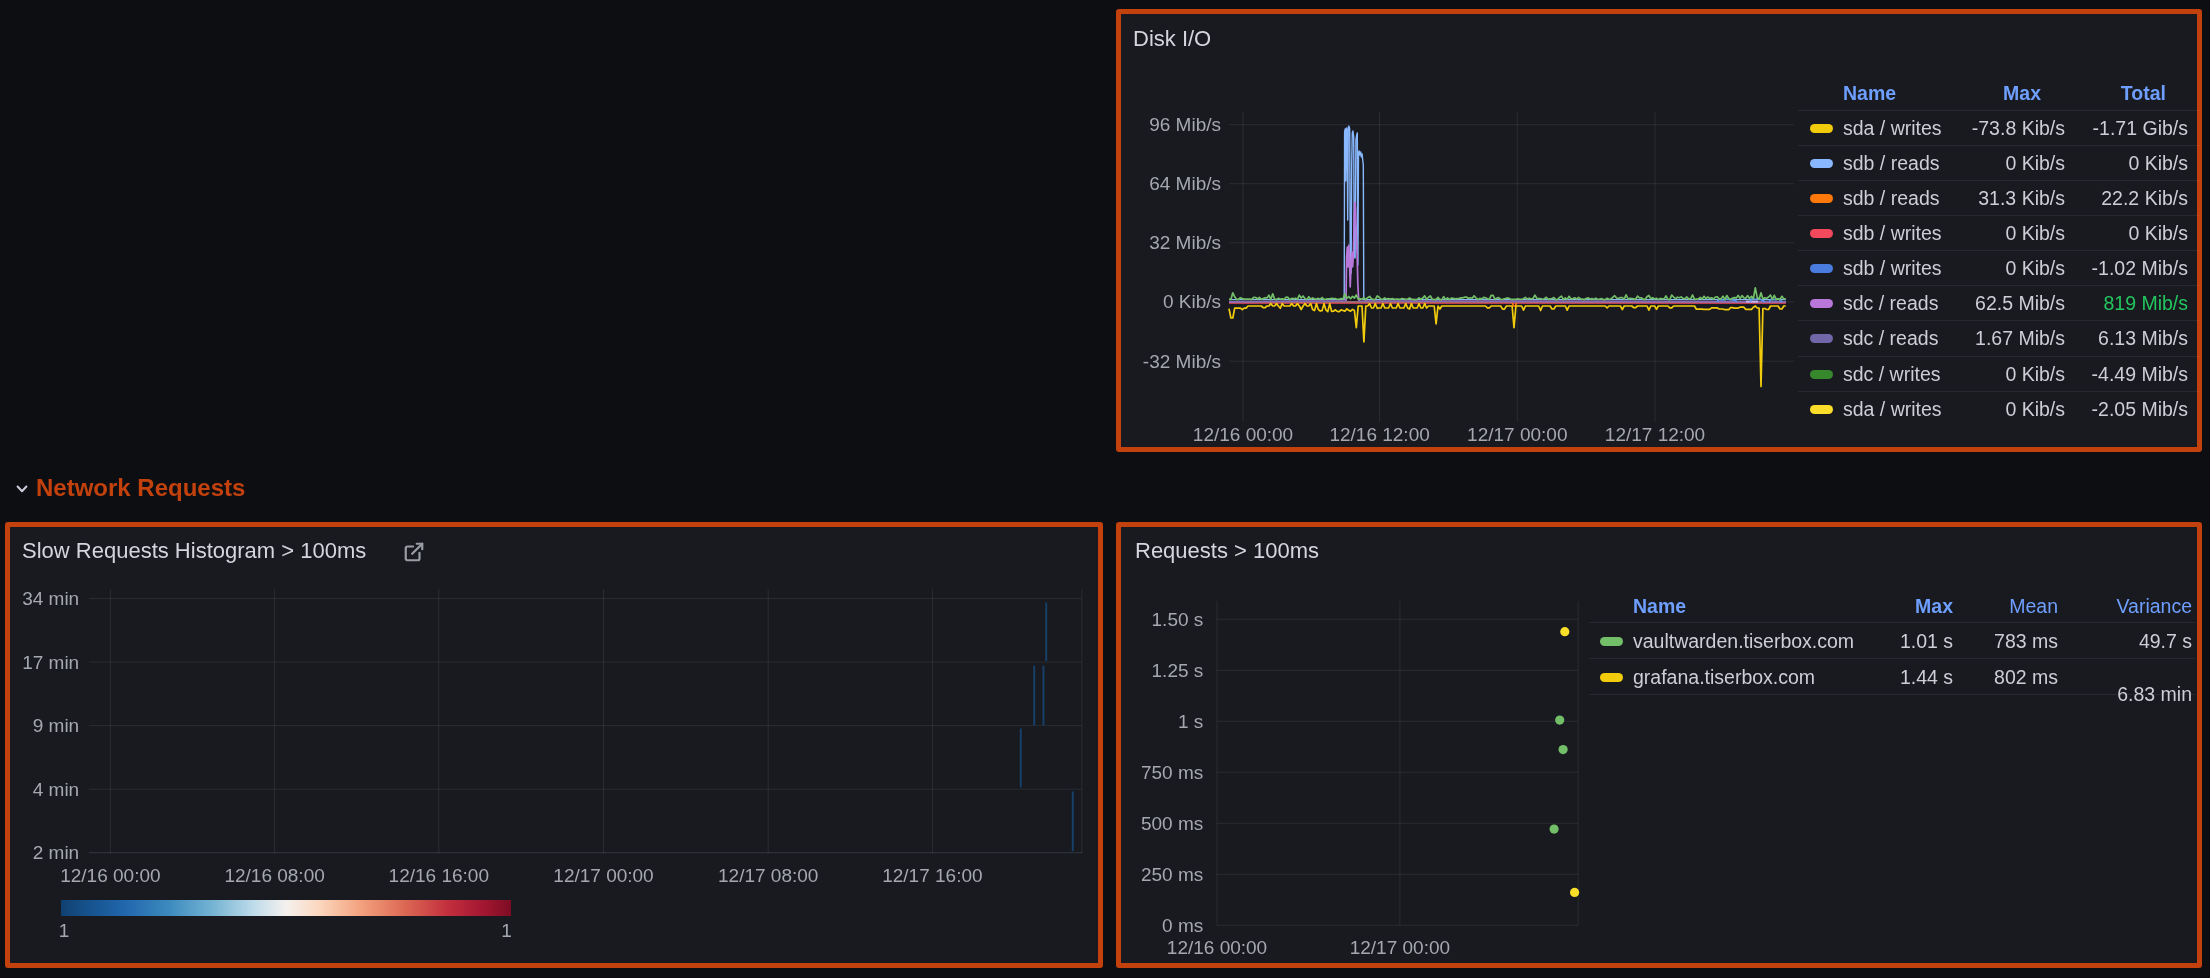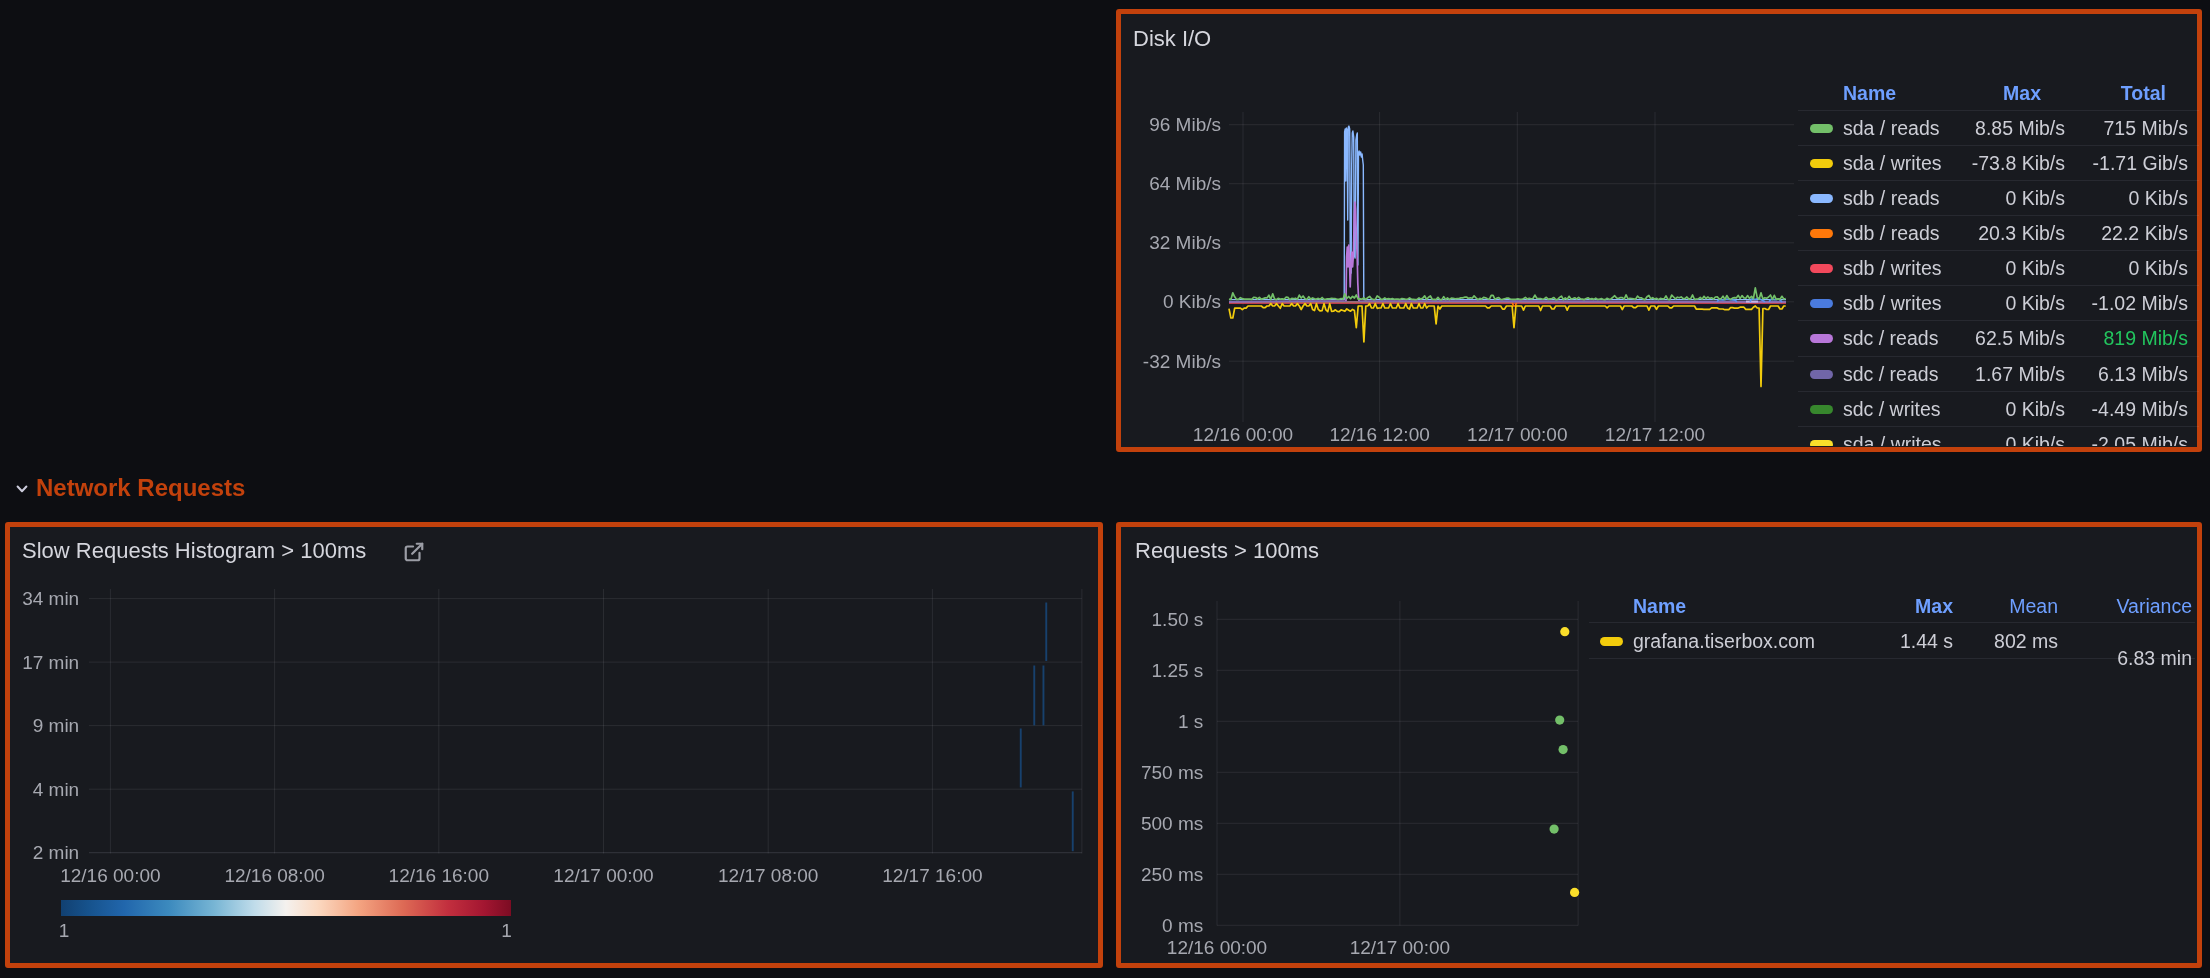--- a/index.html
+++ b/index.html
@@ -40,41 +40,35 @@
 <polyline points="108.0,294.7 109.9,304.0 111.8,304.0 113.7,294.1 115.6,294.1 117.5,294.1 119.4,294.1 121.3,295.7 123.2,294.1 125.1,294.1 127.0,292.0 128.9,292.0 130.8,292.0 132.7,292.0 134.6,292.0 136.5,292.0 138.4,292.0 140.3,292.0 142.2,293.6 144.1,293.6 146.0,292.0 147.9,292.0 149.8,289.6 151.7,292.0 153.6,292.0 155.5,289.6 157.4,292.0 159.3,294.3 161.2,289.6 163.1,292.0 165.0,292.0 166.9,292.0 168.8,292.0 170.7,289.6 172.6,292.0 174.5,292.0 176.4,289.6 178.3,292.0 180.2,295.5 182.1,292.0 184.0,289.6 185.9,292.0 187.8,292.0 189.7,289.6 191.6,295.5 193.5,296.6 195.4,289.6 197.3,295.4 199.2,297.0 201.1,296.6 203.0,289.6 204.9,295.9 206.8,297.6 208.7,289.6 210.6,297.3 212.5,297.2 214.4,295.8 216.3,297.4 218.2,297.7 220.1,295.9 222.0,296.5 223.9,297.3 225.8,294.9 227.7,296.2 229.6,297.2 231.5,295.4 233.4,296.5 235.3,313.6 237.2,292.0 239.1,292.0 241.0,292.0 242.9,328.0 244.8,292.0 246.7,292.0 248.6,289.6 250.5,294.0 252.4,294.0 254.3,289.6 256.2,294.3 258.1,294.0 260.0,294.0 261.9,289.6 263.8,294.0 265.7,294.0 267.6,294.0 269.5,289.6 271.4,294.0 273.3,294.0 275.2,294.0 277.1,289.6 279.0,294.0 280.9,294.0 282.8,294.0 284.7,289.6 286.6,294.0 288.5,295.1 290.4,289.6 292.3,294.0 294.2,294.0 296.1,294.0 298.0,289.6 299.9,294.0 301.8,294.0 303.7,289.6 305.6,294.0 307.5,292.0 309.4,292.0 311.3,292.0 313.2,292.0 315.1,310.0 317.0,292.0 318.9,295.0 320.8,292.0 322.7,292.0 324.6,292.0 326.5,292.0 328.4,292.0 330.3,292.0 332.2,292.0 334.1,292.0 336.0,292.0 337.9,292.0 339.8,292.0 341.7,292.0 343.6,292.0 345.5,292.0 347.4,292.0 349.3,292.0 351.2,292.0 353.1,292.0 355.0,292.0 356.9,292.0 358.8,292.0 360.7,292.0 362.6,292.0 364.5,292.0 366.4,293.8 368.3,293.8 370.2,292.0 372.1,292.0 374.0,292.0 375.9,292.0 377.8,292.0 379.7,292.0 381.6,295.1 383.5,295.1 385.4,292.0 387.3,292.0 389.2,292.0 391.1,292.0 393.0,313.6 394.9,292.0 396.8,292.0 398.7,292.0 400.6,292.0 402.5,296.1 404.4,292.0 406.3,292.0 408.2,292.0 410.1,292.0 412.0,292.0 413.9,292.0 415.8,292.0 417.7,292.0 419.6,296.5 421.5,292.0 423.4,292.0 425.3,292.0 427.2,292.0 429.1,292.0 431.0,295.0 432.9,295.0 434.8,292.0 436.7,292.0 438.6,292.0 440.5,292.0 442.4,292.0 444.3,292.0 446.2,296.2 448.1,292.0 450.0,292.0 451.9,292.0 453.8,292.0 455.7,292.0 457.6,292.0 459.5,292.0 461.4,292.0 463.3,292.0 465.2,292.0 467.1,292.0 469.0,292.0 470.9,292.0 472.8,292.0 474.7,292.0 476.6,292.0 478.5,292.0 480.4,292.0 482.3,292.0 484.2,292.0 486.1,293.8 488.0,292.0 489.9,292.0 491.8,292.0 493.7,292.0 495.6,292.0 497.5,292.0 499.4,292.0 501.3,295.6 503.2,292.0 505.1,292.0 507.0,292.0 508.9,292.0 510.8,292.0 512.7,293.7 514.6,293.7 516.5,292.0 518.4,292.0 520.3,292.0 522.2,292.0 524.1,292.0 526.0,292.0 527.9,296.1 529.8,292.0 531.7,292.0 533.6,292.0 535.5,295.3 537.4,292.0 539.3,292.0 541.2,292.0 543.1,292.0 545.0,292.0 546.9,292.0 548.8,293.9 550.7,293.9 552.6,292.0 554.5,292.0 556.4,292.0 558.3,292.0 560.2,292.0 562.1,292.0 564.0,292.0 565.9,292.0 567.8,292.0 569.7,292.0 571.6,292.0 573.5,292.0 575.4,295.2 577.3,295.2 579.2,295.2 581.1,295.2 583.0,295.4 584.9,295.4 586.8,295.4 588.7,295.4 590.6,293.9 592.5,293.9 594.4,293.9 596.3,293.9 598.2,295.0 600.1,295.0 602.0,295.0 603.9,295.7 605.8,295.7 607.7,295.7 609.6,293.6 611.5,293.6 613.4,294.1 615.3,294.1 617.2,294.1 619.1,293.2 621.0,293.2 622.9,293.2 624.8,295.4 626.7,295.4 628.6,295.4 630.5,295.4 632.4,293.3 634.3,292.0 636.2,294.0 638.1,294.0 640.0,372.6 641.9,294.5 643.8,294.5 645.7,295.5 647.6,295.5 649.5,292.0 651.4,292.0 653.3,292.0 655.2,292.0 657.1,292.0 659.0,295.0 660.9,295.0 662.8,292.0 664.7,292.0" stroke="#F2CC0C" stroke-width="1.7" fill="none" stroke-linejoin="round"></polyline>
 <polyline points="108.0,285.1 109.9,285.5 111.8,278.8 113.7,282.8 115.6,285.4 117.5,285.4 119.4,283.7 121.3,284.7 123.2,285.1 125.1,285.0 127.0,285.1 128.9,285.1 130.8,285.4 132.7,283.3 134.6,283.5 136.5,285.0 138.4,283.3 140.3,285.3 142.2,284.6 144.1,283.9 146.0,283.9 147.9,281.2 149.8,285.6 151.7,279.8 153.6,285.0 155.5,285.6 157.4,284.3 159.3,285.2 161.2,284.9 163.1,285.3 165.0,283.2 166.9,283.4 168.8,285.7 170.7,284.4 172.6,284.7 174.5,284.2 176.4,285.4 178.3,281.1 180.2,284.0 182.1,282.0 184.0,284.8 185.9,285.5 187.8,282.7 189.7,285.3 191.6,283.9 193.5,284.8 195.4,285.1 197.3,284.4 199.2,285.3 201.1,283.5 203.0,285.3 204.9,285.2 206.8,284.9 208.7,284.9 210.6,284.4 212.5,284.5 214.4,284.7 216.3,285.3 218.2,285.3 220.1,284.5 222.0,285.1 223.9,279.8 225.8,284.3 227.7,282.5 229.6,284.7 231.5,282.3 233.4,284.0 235.3,281.0 237.2,285.2 239.1,284.9 241.0,285.2 242.9,283.8 244.8,285.7 246.7,283.7 248.6,282.4 250.5,284.7 252.4,285.6 254.3,285.3 256.2,282.0 258.1,283.2 260.0,285.4 261.9,285.3 263.8,283.9 265.7,285.1 267.6,284.7 269.5,285.1 271.4,284.6 273.3,285.3 275.2,285.0 277.1,285.1 279.0,285.6 280.9,284.5 282.8,284.8 284.7,285.3 286.6,285.2 288.5,283.9 290.4,285.3 292.3,285.4 294.2,285.7 296.1,285.4 298.0,283.9 299.9,285.2 301.8,284.1 303.7,281.9 305.6,285.5 307.5,283.2 309.4,282.0 311.3,285.5 313.2,285.4 315.1,285.6 317.0,283.3 318.9,285.7 320.8,285.6 322.7,282.6 324.6,285.5 326.5,284.0 328.4,285.7 330.3,284.2 332.2,284.3 334.1,284.8 336.0,284.7 337.9,284.6 339.8,283.9 341.7,283.9 343.6,283.2 345.5,283.0 347.4,284.5 349.3,283.8 351.2,284.3 353.1,281.9 355.0,283.8 356.9,285.6 358.8,284.4 360.7,285.1 362.6,283.4 364.5,283.8 366.4,284.7 368.3,285.3 370.2,281.3 372.1,281.3 374.0,285.4 375.9,284.1 377.8,283.7 379.7,285.5 381.6,285.4 383.5,284.7 385.4,284.2 387.3,284.0 389.2,285.0 391.1,285.3 393.0,285.4 394.9,285.3 396.8,284.8 398.7,285.4 400.6,285.3 402.5,284.8 404.4,283.4 406.3,285.1 408.2,284.2 410.1,284.9 412.0,284.5 413.9,281.1 415.8,284.3 417.7,284.7 419.6,284.5 421.5,285.2 423.4,284.7 425.3,283.3 427.2,285.4 429.1,284.8 431.0,284.6 432.9,283.6 434.8,285.6 436.7,285.3 438.6,283.4 440.5,282.1 442.4,285.7 444.3,283.9 446.2,285.4 448.1,282.3 450.0,284.9 451.9,284.6 453.8,283.8 455.7,285.1 457.6,283.3 459.5,284.8 461.4,285.1 463.3,285.6 465.2,284.6 467.1,283.8 469.0,285.1 470.9,284.6 472.8,285.4 474.7,284.1 476.6,285.5 478.5,285.2 480.4,284.6 482.3,285.5 484.2,285.6 486.1,284.3 488.0,285.3 489.9,285.0 491.8,283.3 493.7,281.7 495.6,284.0 497.5,284.5 499.4,283.5 501.3,283.6 503.2,285.1 505.1,280.9 507.0,285.0 508.9,284.3 510.8,284.5 512.7,284.9 514.6,285.3 516.5,282.1 518.4,283.8 520.3,283.8 522.2,285.1 524.1,285.6 526.0,282.8 527.9,281.5 529.8,284.8 531.7,283.7 533.6,285.1 535.5,284.3 537.4,285.6 539.3,284.4 541.2,284.8 543.1,284.9 545.0,282.0 546.9,285.4 548.8,285.6 550.7,281.1 552.6,283.0 554.5,284.9 556.4,283.2 558.3,283.8 560.2,282.9 562.1,284.6 564.0,284.7 565.9,283.0 567.8,285.1 569.7,284.6 571.6,281.0 573.5,285.3 575.4,285.1 577.3,284.9 579.2,283.5 581.1,285.2 583.0,282.3 584.9,284.6 586.8,283.0 588.7,284.4 590.6,283.8 592.5,285.1 594.4,283.0 596.3,282.8 598.2,285.1 600.1,284.7 602.0,282.2 603.9,285.6 605.8,281.6 607.7,284.4 609.6,285.4 611.5,284.1 613.4,283.7 615.3,283.9 617.2,281.4 619.1,284.6 621.0,281.6 622.9,283.9 624.8,284.2 626.7,281.6 628.6,284.5 630.5,282.3 632.4,284.6 634.3,273.8 636.2,283.3 638.1,285.2 640.0,278.8 641.9,284.9 643.8,283.7 645.7,284.2 647.6,283.0 649.5,281.0 651.4,285.5 653.3,281.3 655.2,285.3 657.1,284.9 659.0,285.4 660.9,282.3 662.8,285.0 664.7,284.6" stroke="#73BF69" stroke-width="1.7" fill="none" stroke-linejoin="round"></polyline>
 </svg>
     <div style="position:absolute;left:677px;top:62px;width:401px;height:370px;overflow:hidden;font-size:19.5px">
 <div style="position:relative;height:33.6px">
         <span style="position:absolute;left:45px;top:6px;font-weight:bold;color:#6e9fff">Name</span>
         <span style="position:absolute;right:158px;top:6px;font-weight:bold;color:#6e9fff">Max</span>
         <span style="position:absolute;right:33px;top:6px;font-weight:bold;color:#6e9fff">Total</span>
       </div>
 <div style="position:relative;height:35.15px;border-top:1px solid rgba(204,204,220,0.09)">
-        <span style="position:absolute;left:12px;top:13px;width:23px;height:9px;border-radius:5px;background:#73BF69"></span>
-        <span style="position:absolute;left:45px;top:6px;color:#cdced6">sda / reads</span>
-        <span style="position:absolute;right:134px;top:6px;color:#cdced6">8.85 Mib/s</span>
-        <span style="position:absolute;right:11px;top:6px;color:#cdced6">715 Mib/s</span>
-      </div>
-<div style="position:relative;height:35.15px;border-top:1px solid rgba(204,204,220,0.09)">
         <span style="position:absolute;left:12px;top:13px;width:23px;height:9px;border-radius:5px;background:#F2CC0C"></span>
         <span style="position:absolute;left:45px;top:6px;color:#cdced6">sda / writes</span>
         <span style="position:absolute;right:134px;top:6px;color:#cdced6">-73.8 Kib/s</span>
         <span style="position:absolute;right:11px;top:6px;color:#cdced6">-1.71 Gib/s</span>
       </div>
 <div style="position:relative;height:35.15px;border-top:1px solid rgba(204,204,220,0.09)">
         <span style="position:absolute;left:12px;top:13px;width:23px;height:9px;border-radius:5px;background:#8AB8FF"></span>
         <span style="position:absolute;left:45px;top:6px;color:#cdced6">sdb / reads</span>
         <span style="position:absolute;right:134px;top:6px;color:#cdced6">0 Kib/s</span>
         <span style="position:absolute;right:11px;top:6px;color:#cdced6">0 Kib/s</span>
       </div>
 <div style="position:relative;height:35.15px;border-top:1px solid rgba(204,204,220,0.09)">
         <span style="position:absolute;left:12px;top:13px;width:23px;height:9px;border-radius:5px;background:#FF780A"></span>
         <span style="position:absolute;left:45px;top:6px;color:#cdced6">sdb / reads</span>
-        <span style="position:absolute;right:134px;top:6px;color:#cdced6">20.3 Kib/s</span>
+        <span style="position:absolute;right:134px;top:6px;color:#cdced6">31.3 Kib/s</span>
         <span style="position:absolute;right:11px;top:6px;color:#cdced6">22.2 Kib/s</span>
       </div>
 <div style="position:relative;height:35.15px;border-top:1px solid rgba(204,204,220,0.09)">
         <span style="position:absolute;left:12px;top:13px;width:23px;height:9px;border-radius:5px;background:#F2495C"></span>
         <span style="position:absolute;left:45px;top:6px;color:#cdced6">sdb / writes</span>
         <span style="position:absolute;right:134px;top:6px;color:#cdced6">0 Kib/s</span>
         <span style="position:absolute;right:11px;top:6px;color:#cdced6">0 Kib/s</span>
       </div>
 <div style="position:relative;height:35.15px;border-top:1px solid rgba(204,204,220,0.09)">
         <span style="position:absolute;left:12px;top:13px;width:23px;height:9px;border-radius:5px;background:#4A7BDE"></span>
@@ -202,20 +196,27 @@
 <circle cx="453.6" cy="365.4" r="4.6" fill="#FADE2A"></circle>
 </svg>
     <div style="position:absolute;left:468px;top:62px;width:606px;font-size:19.5px">
 <div style="position:relative;height:32.5px">
         <span style="position:absolute;left:44px;top:6px;font-weight:bold;color:#6e9fff">Name</span>
         <span style="position:absolute;right:242px;top:6px;font-weight:bold;color:#6e9fff">Max</span>
         <span style="position:absolute;right:137px;top:6px;font-weight:normal;color:#6e9fff">Mean</span>
         <span style="position:absolute;right:3px;top:6px;font-weight:normal;color:#6e9fff">Variance</span>
       </div>
 <div style="position:relative;height:36.2px;border-top:1px solid rgba(204,204,220,0.09)">
+        <span style="position:absolute;left:11px;top:14px;width:23px;height:9px;border-radius:5px;background:#73BF69"></span>
+        <span style="position:absolute;left:44px;top:7px;color:#cdced6">vaultwarden.tiserbox.com</span>
+        <span style="position:absolute;right:242px;top:7px;color:#cdced6">1.01 s</span>
+        <span style="position:absolute;right:137px;top:7px;color:#cdced6">783 ms</span>
+        <span style="position:absolute;right:3px;top:7px;color:#cdced6">49.7 s</span>
+      </div>
+<div style="position:relative;height:36.2px;border-top:1px solid rgba(204,204,220,0.09)">
         <span style="position:absolute;left:11px;top:14px;width:23px;height:9px;border-radius:5px;background:#F2CC0C"></span>
         <span style="position:absolute;left:44px;top:7px;color:#cdced6">grafana.tiserbox.com</span>
         <span style="position:absolute;right:242px;top:7px;color:#cdced6">1.44 s</span>
         <span style="position:absolute;right:137px;top:7px;color:#cdced6">802 ms</span>
         <span style="position:absolute;right:3px;top:24px;color:#cdced6">6.83 min</span>
       </div>
 <div style="border-top:1px solid rgba(204,204,220,0.09)"></div>
 </div>
   </div>
 

